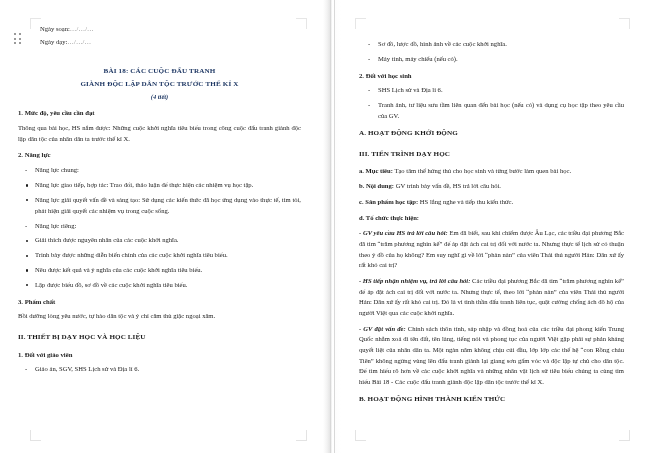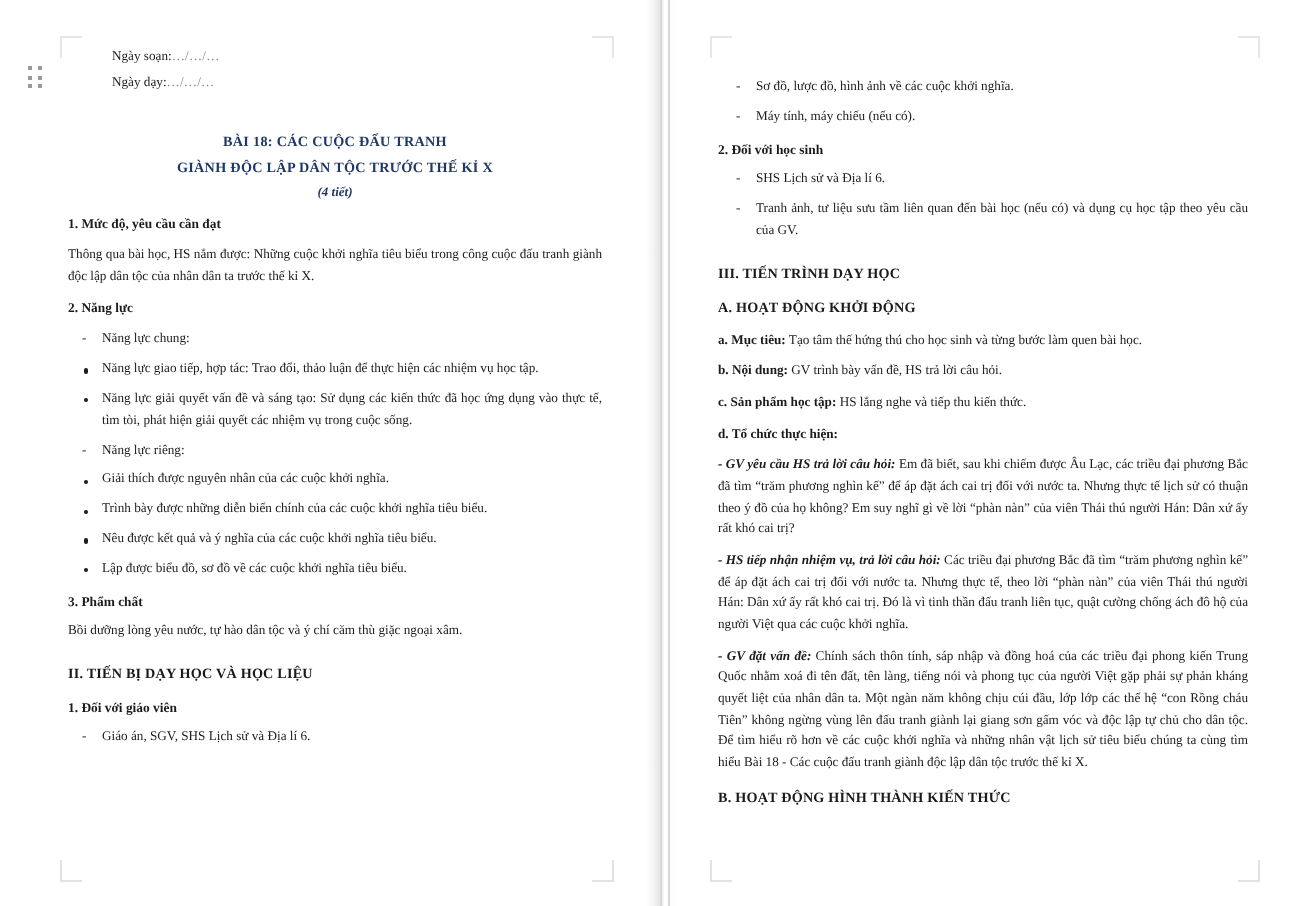--- a/index.html
+++ b/index.html
@@ -62,21 +62,21 @@
     width: 2px; height: 2px;
     border-radius: 0;
   }
 
   
   .page {
     position: relative;
     width: 325px;
     height: 453px;
     background: #ffffff;
-    padding: 24px 24px 22px 34px;
+    padding: 24px 24px 22px 18px;
   }
   .page.right { padding: 24px 26px 22px 34px; }
 
   
   .mark {
     position: absolute;
     width: 11px; height: 11px;
     z-index: 2;
     pointer-events: none;
   }
@@ -216,21 +216,21 @@
           <li class="dash">Năng lực riêng:</li>
           <li class="dot">Giải thích được nguyên nhân của các cuộc khởi nghĩa.</li>
           <li class="dot">Trình bày được những diễn biến chính của các cuộc khởi nghĩa tiêu biểu.</li>
           <li class="dot">Nêu được kết quả và ý nghĩa của các cuộc khởi nghĩa tiêu biểu.</li>
           <li class="dot">Lập được biểu đồ, sơ đồ về các cuộc khởi nghĩa tiêu biểu.</li>
         </ul>
 
       <p class="h-sub">3. Phẩm chất</p>
       <p class="body-p">Bồi dưỡng lòng yêu nước, tự hào dân tộc và ý chí căm thù giặc ngoại xâm.</p>
 
-      <p class="h-main">II. TIẾN BỊ DẠY HỌC VÀ HỌC LIỆU</p>
+      <p class="h-main">II. THIẾT BỊ DẠY HỌC VÀ HỌC LIỆU</p>
       <p class="h-sub">1. Đối với giáo viên</p>
       <ul class="lst" id="list-ii-1">
           <li class="dash">Giáo án, SGV, SHS Lịch sử và Địa lí 6.</li>
         </ul>
 
     </div>
   </div>
 
   <div class="gutter">
     <div class="gutter-line" style="left:7px;"></div>
@@ -249,22 +249,22 @@
           <li class="dash">Sơ đồ, lược đồ, hình ảnh về các cuộc khởi nghĩa.</li>
           <li class="dash">Máy tính, máy chiếu (nếu có).</li>
         </ul>
 
       <p class="h-sub">2. Đối với học sinh</p>
       <ul class="lst indent2" id="list-hs">
           <li class="dash">SHS Lịch sử và Địa lí 6.</li>
           <li class="dash">Tranh ảnh, tư liệu sưu tầm liên quan đến bài học (nếu có) và dụng cụ học tập theo yêu cầu của GV.</li>
         </ul>
 
+      <p class="h-main" style="margin-top:6px;">A. HOẠT ĐỘNG KHỞI ĐỘNG</p>
       <p class="h-main">III. TIẾN TRÌNH DẠY HỌC</p>
-      <p class="h-main" style="margin-top:6px;">A. HOẠT ĐỘNG KHỞI ĐỘNG</p>
 
       <p class="body-p"><span class="lbl">a. Mục tiêu:</span><span> Tạo tâm thế hứng thú cho học sinh và từng bước làm quen bài học.</span></p>
 
       <p class="body-p"><span class="lbl">b. Nội dung:</span><span> GV trình bày vấn đề, HS trả lời câu hỏi.</span></p>
 
       <p class="body-p"><span class="lbl">c. Sản phẩm học tập:</span><span> HS lắng nghe và tiếp thu kiến thức.</span></p>
 
       <p class="body-p"><span class="lbl">d. Tổ chức thực hiện:</span></p>
 
       <div id="steps-container">

